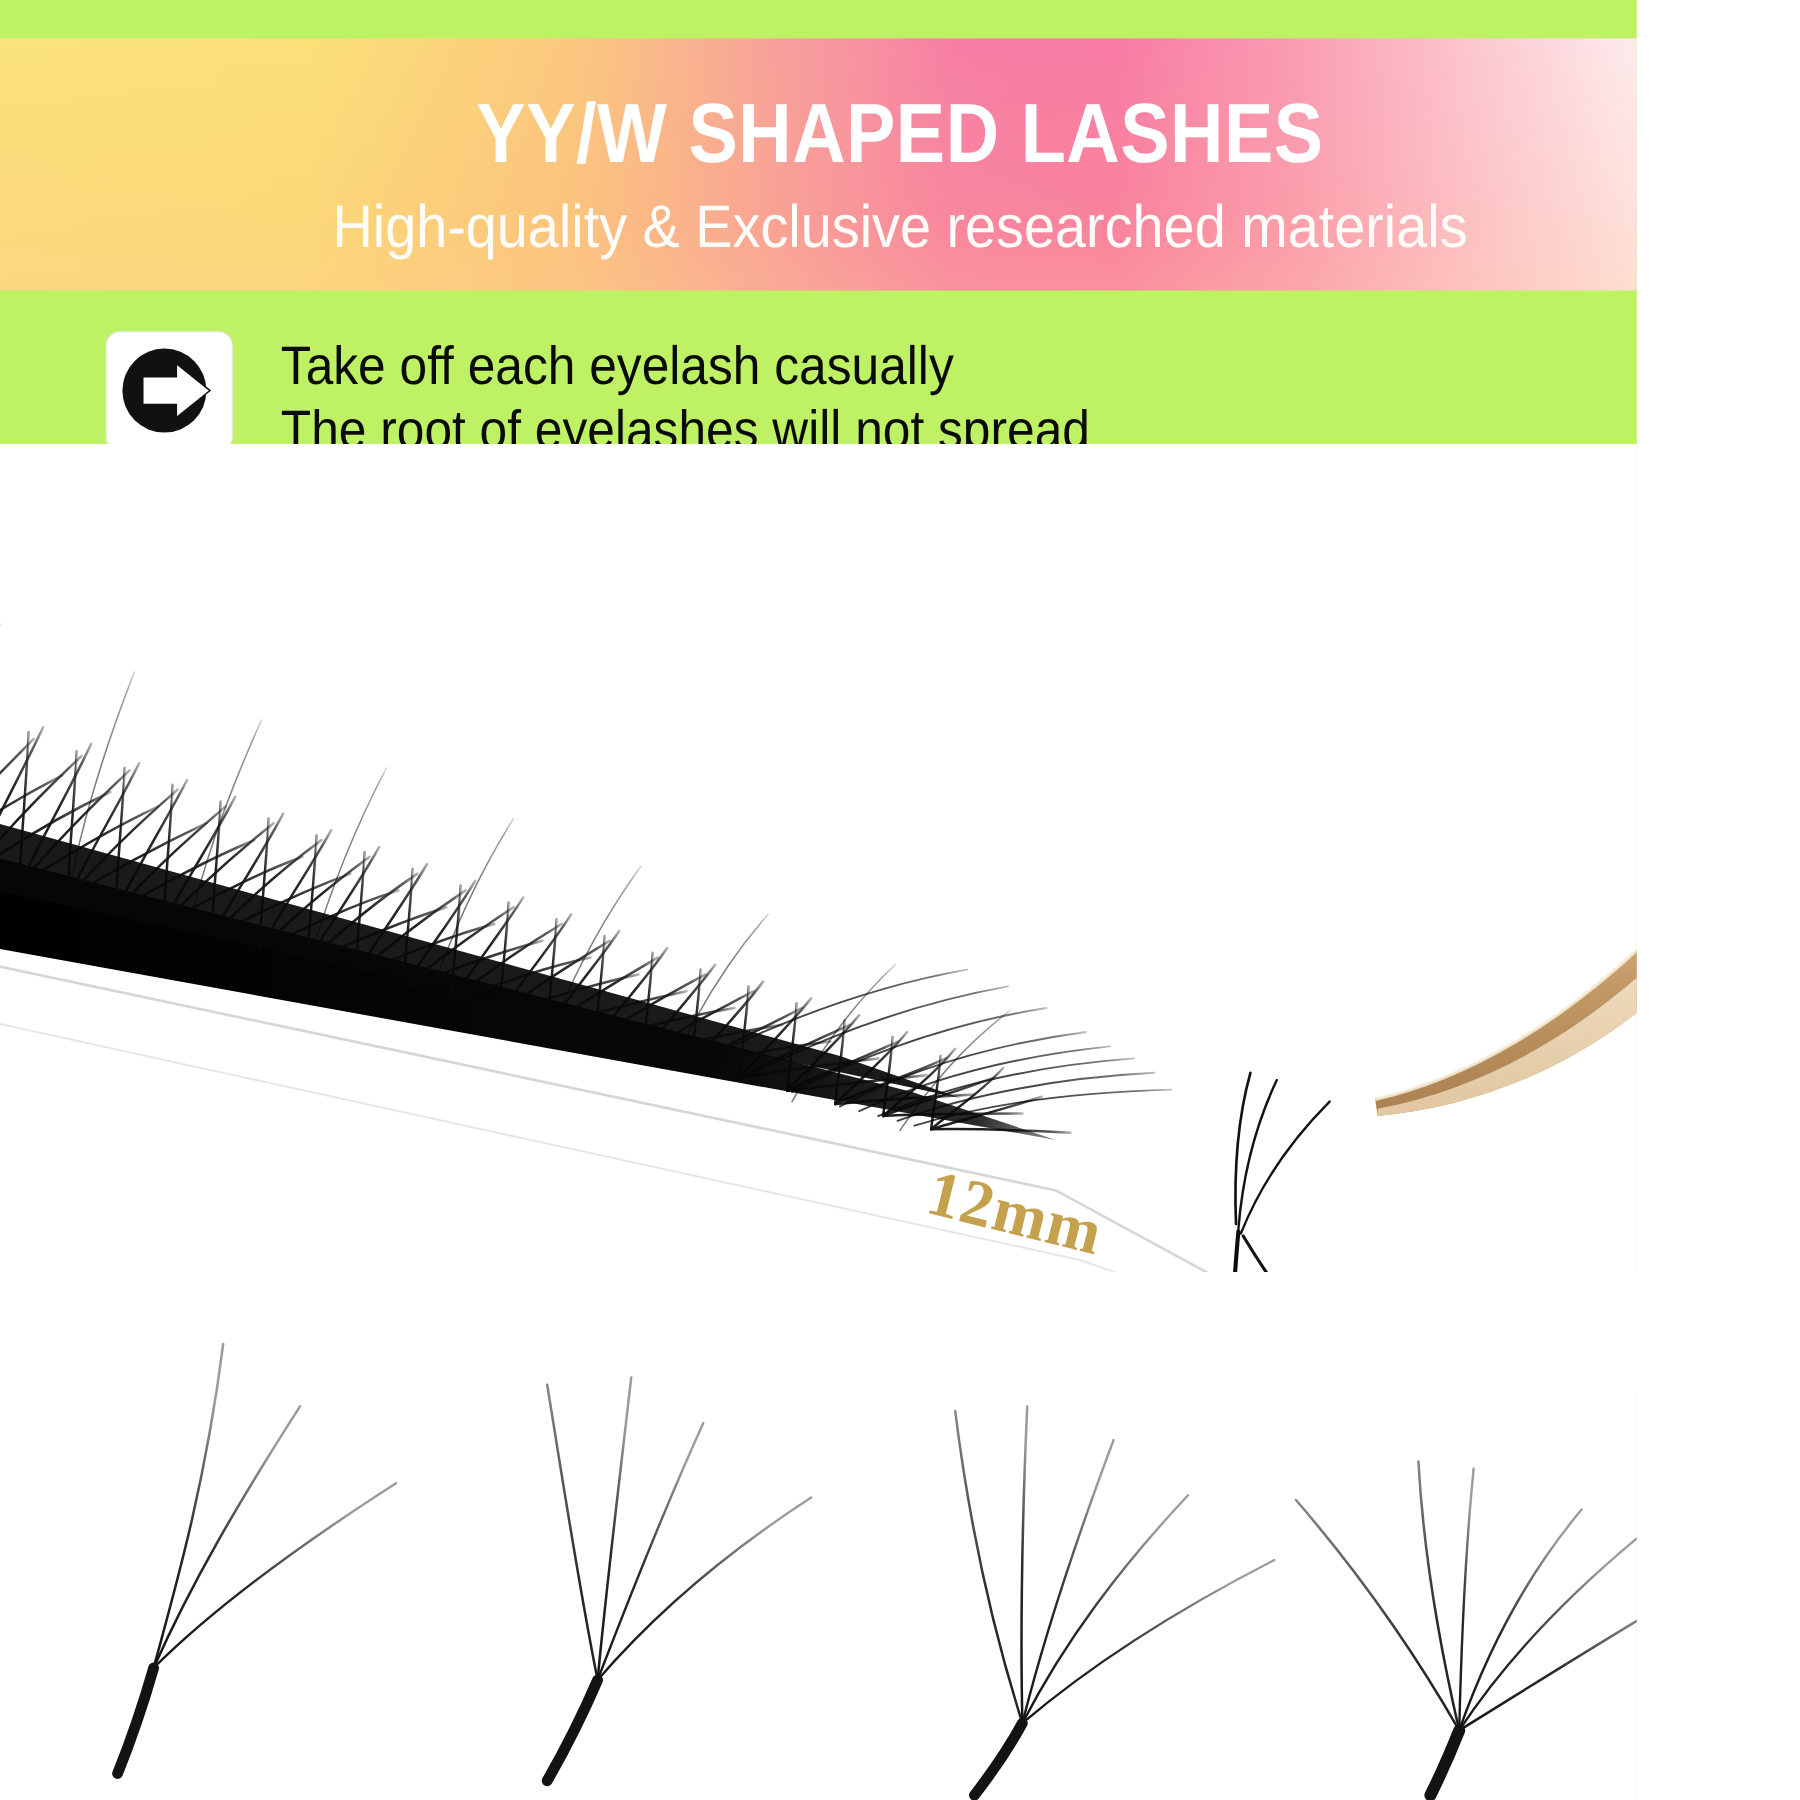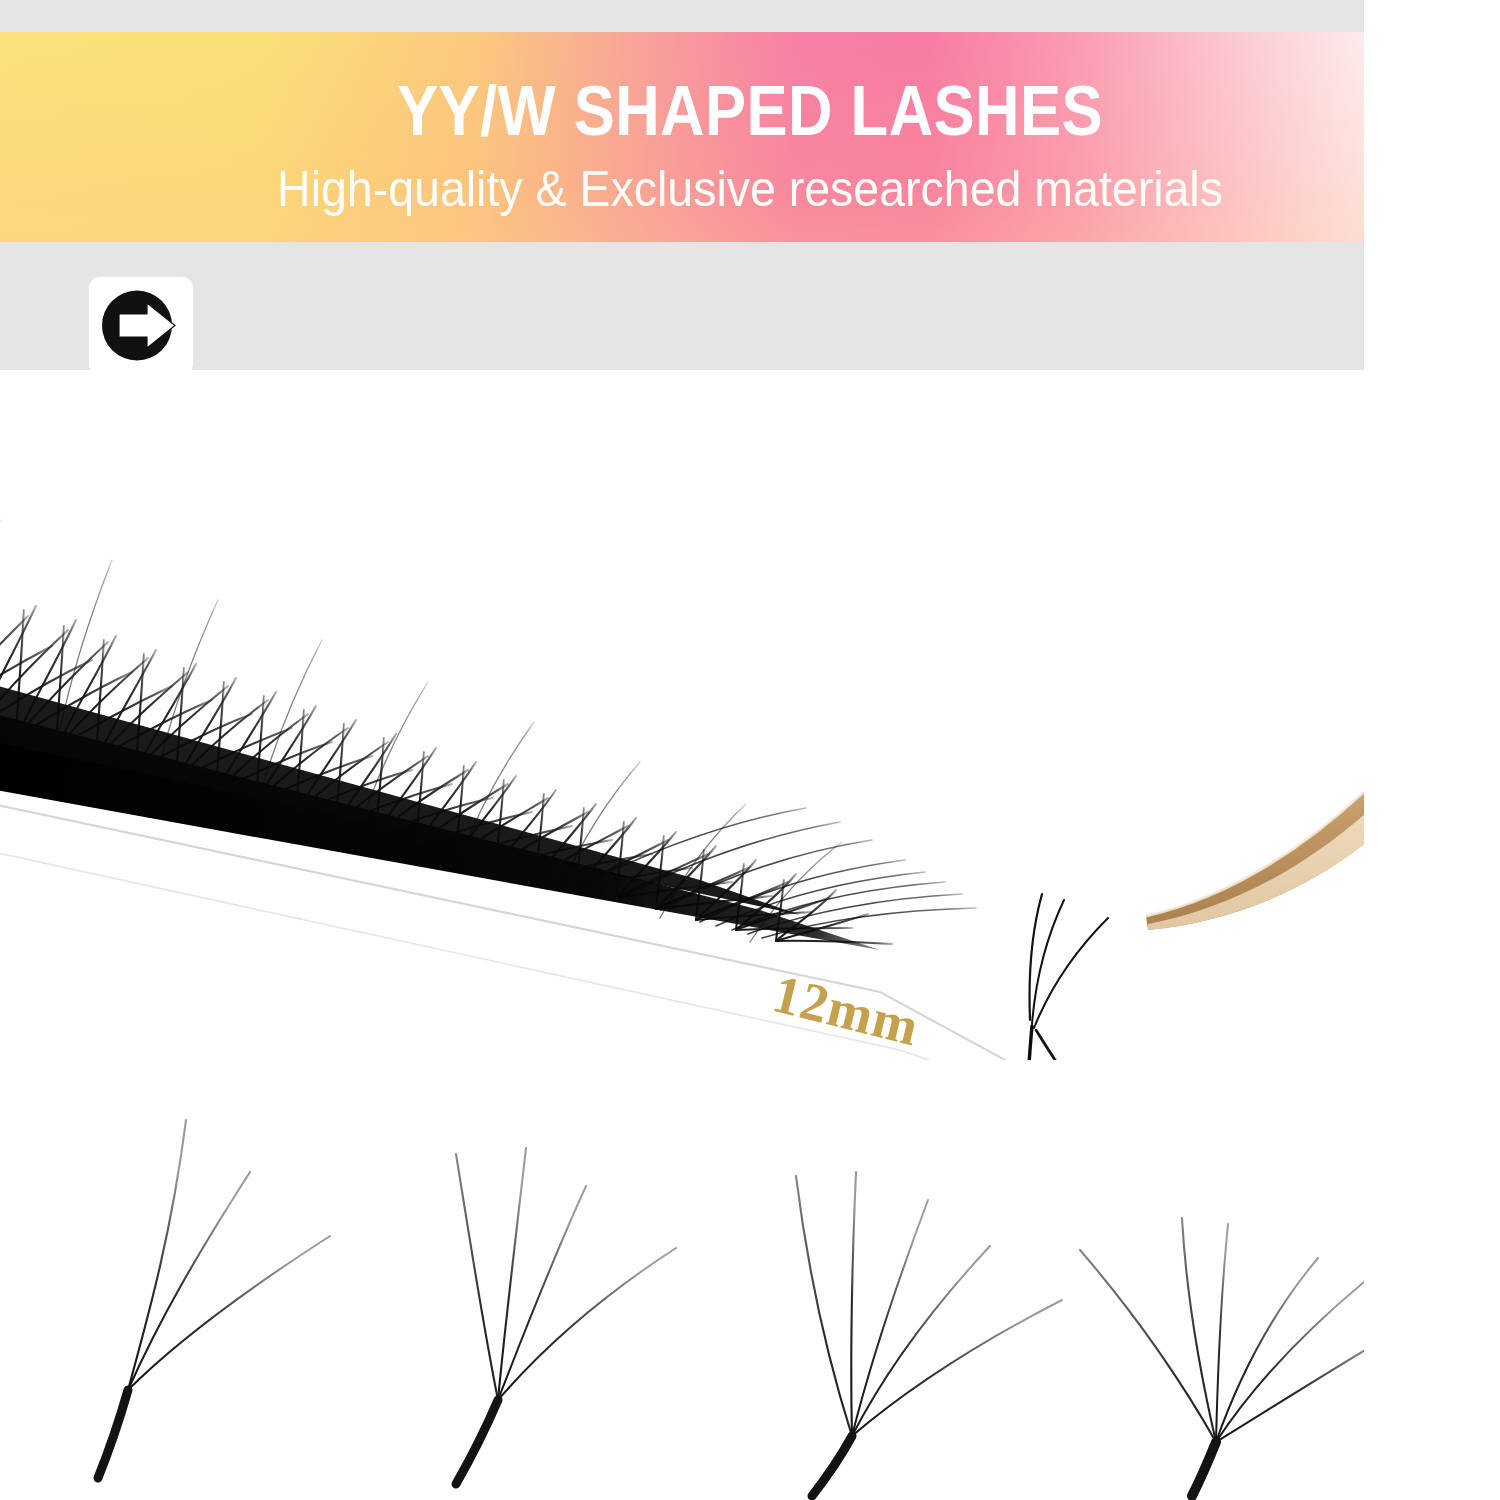--- a/index.html
+++ b/index.html
@@ -4,21 +4,21 @@
 <style>
   html, body {
     margin: 0;
     padding: 0;
     background: #ffffff;
   }
   #page {
     position: relative;
     width: 1364px;
     height: 1500px;
-    background: #e5e5e5;
+    background: #bef264;
     overflow: hidden;
     font-family: "Liberation Sans", sans-serif;
   }
 
   
   #banner {
     position: absolute;
     left: 0;
     top: 32px;
     width: 1500px;
@@ -125,20 +125,24 @@
     <div id="banner-sub">High-quality &amp; Exclusive researched materials</div>
   </div>
 
   <div id="instr-icon-box">
     <svg width="103" height="97" viewBox="0 0 103 97">
       <circle cx="48" cy="48.5" r="35" fill="#111111"></circle>
       <path d="M30 37 L30 60 L58 60 L58 71 L86 48.5 L58 26 L58 37 Z" fill="#ffffff" stroke="#111111" stroke-width="1.2"></path>
     </svg>
   </div>
 
+  <div id="instr-lines">
+    <div class="instr-line">Take off each eyelash casually</div>
+    <div class="instr-line">The root of eyelashes will not spread</div>
+  </div>
 
   <div id="photo">
     <svg width="1500" height="790" viewBox="0 0 1500 790">
       <defs>
 
         <linearGradient id="bandFade" x1="0" y1="0" x2="1" y2="0">
           <stop offset="0" stop-color="#070707" stop-opacity="0.96"></stop>
           <stop offset="0.55" stop-color="#0a0a0a" stop-opacity="0.94"></stop>
           <stop offset="0.88" stop-color="#111111" stop-opacity="0.72"></stop>
           <stop offset="1" stop-color="#1a1a1a" stop-opacity="0.35"></stop>

